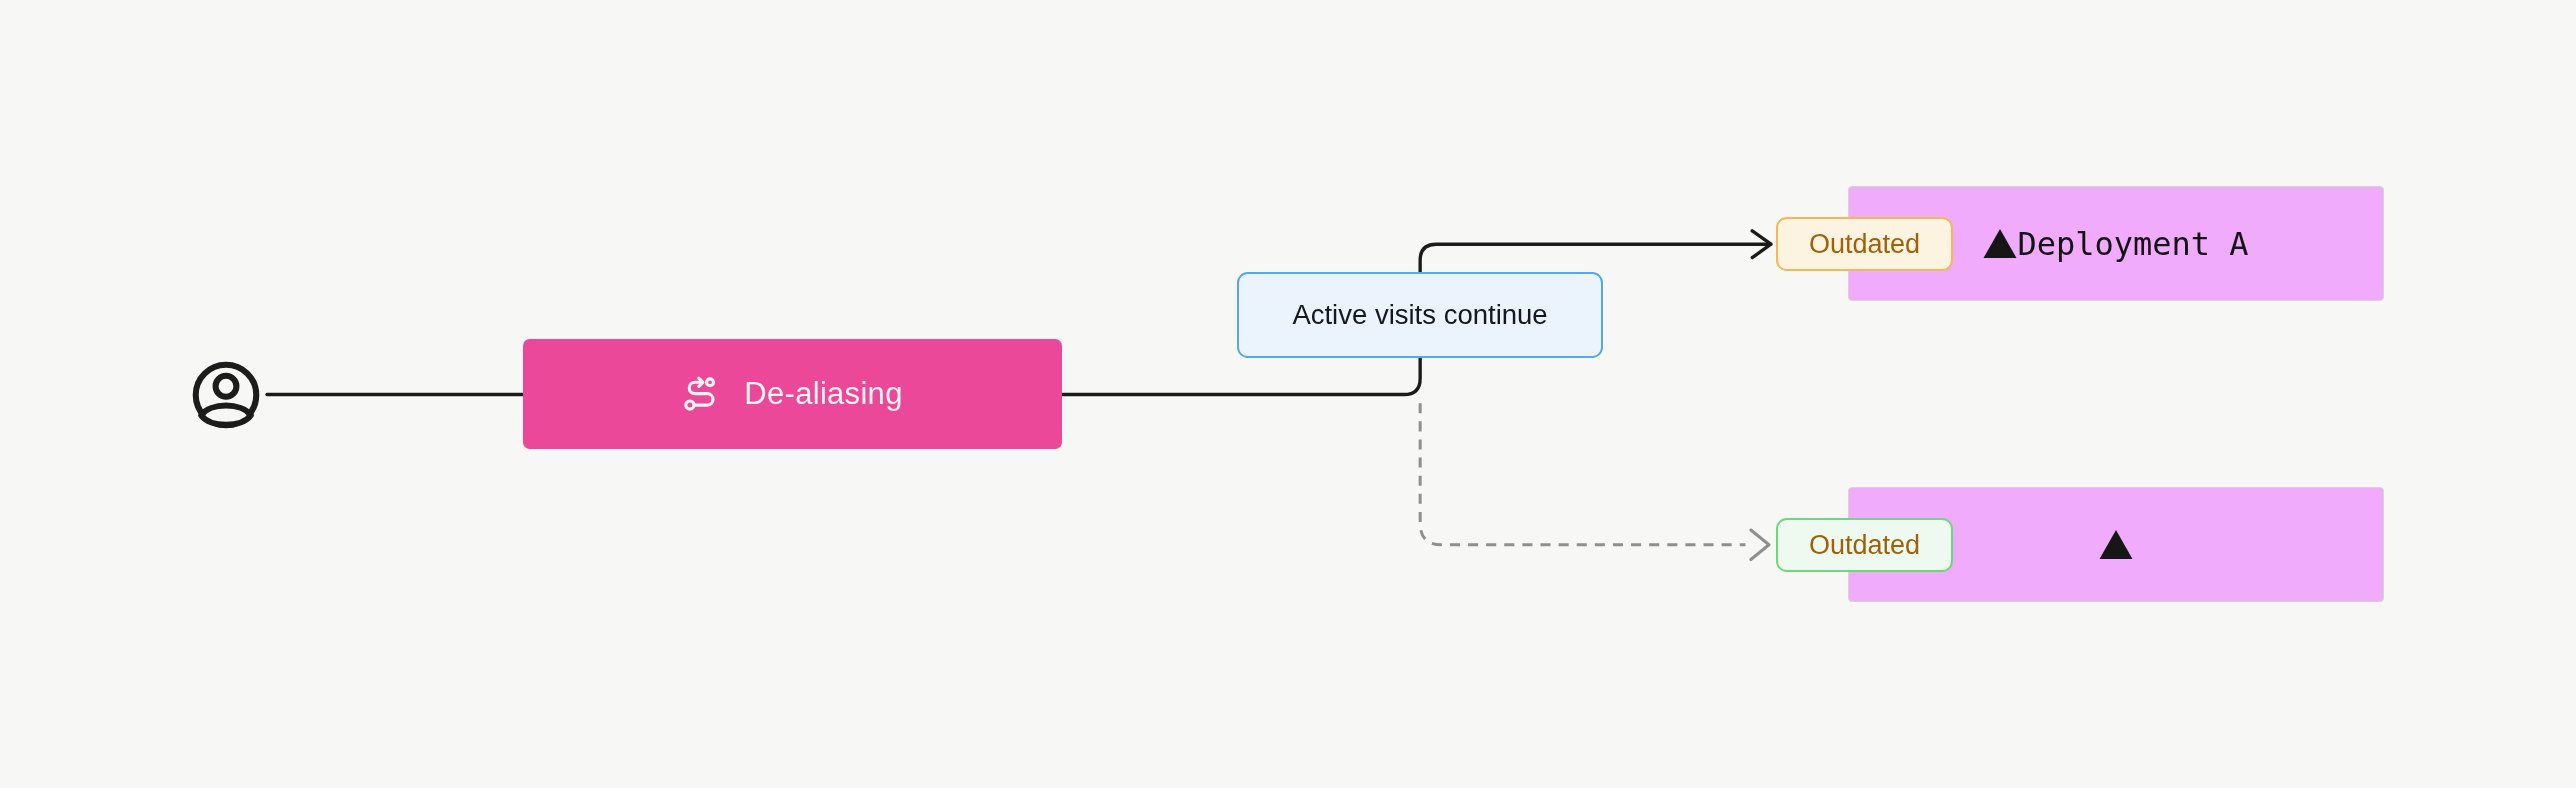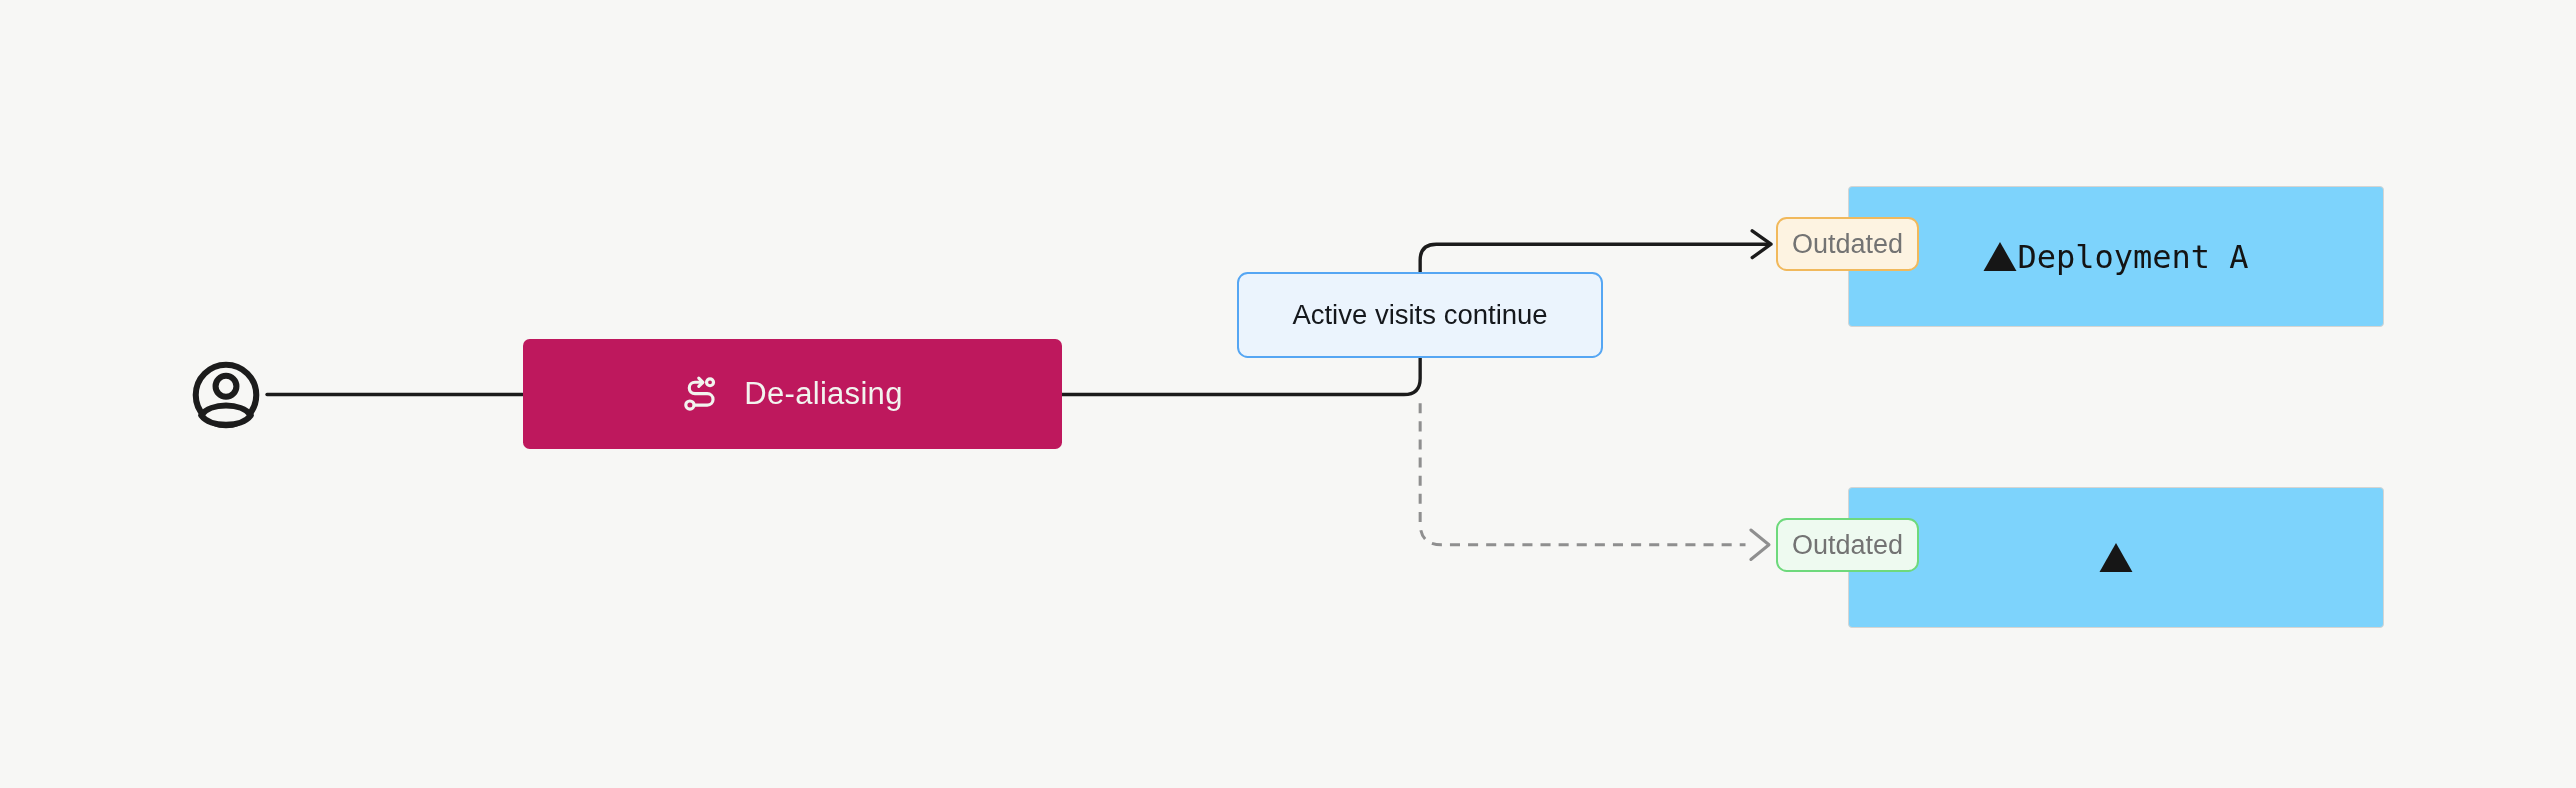--- a/index.html
+++ b/index.html
@@ -25,21 +25,21 @@
     left: 189px; top: 358px;
     width: 74px; height: 74px;
     z-index: 2;
   }
 
   
   .process-node {
     position: absolute;
     left: 523px; top: 339px;
     width: 539px; height: 110px;
-    background: #be185d;
+    background: #ec4899;
     border-radius: 6.7px;
     display: flex;
     align-items: center;
     justify-content: center;
     gap: 24px;
     z-index: 2;
   }
   .process-node .label {
     color: #f2f4ef;
     font-size: 31px;
@@ -64,22 +64,22 @@
     color: #15181c;
     font-size: 27.5px;
     line-height: 34px;
     white-space: nowrap;
   }
 
   
   .deploy-node {
     position: absolute;
     left: 1848px;
-    width: 536px; height: 141px;
-    background: #7dd3fc;
+    width: 536px; height: 115px;
+    background: #f0abfc;
     border: 1.3px solid #d5d5d2;
     border-radius: 4px;
     display: flex;
     align-items: center;
     justify-content: center;
     z-index: 2;
   }
   .deploy-node.top { top: 186px; }
   .deploy-node.bottom { top: 487px; }
   .deploy-node .label {
@@ -88,27 +88,27 @@
     color: #141414;
     white-space: nowrap;
   }
 
   
   .badge {
     position: absolute;
     left: 1776px;
     height: 54px;
     min-width: 141px;
-    padding: 0 14px;
+    padding: 0 31px;
     border-radius: 10.7px;
     display: flex;
     align-items: center;
     justify-content: center;
     font-size: 27px;
-    color: #737373;
+    color: #a16207;
     z-index: 4;
     white-space: nowrap;
   }
   .badge.outdated {
     top: 217px;
     background: #fdf3e1;
     border: 2px solid #f1b95c;
   }
   .badge.current {
     top: 518px;

